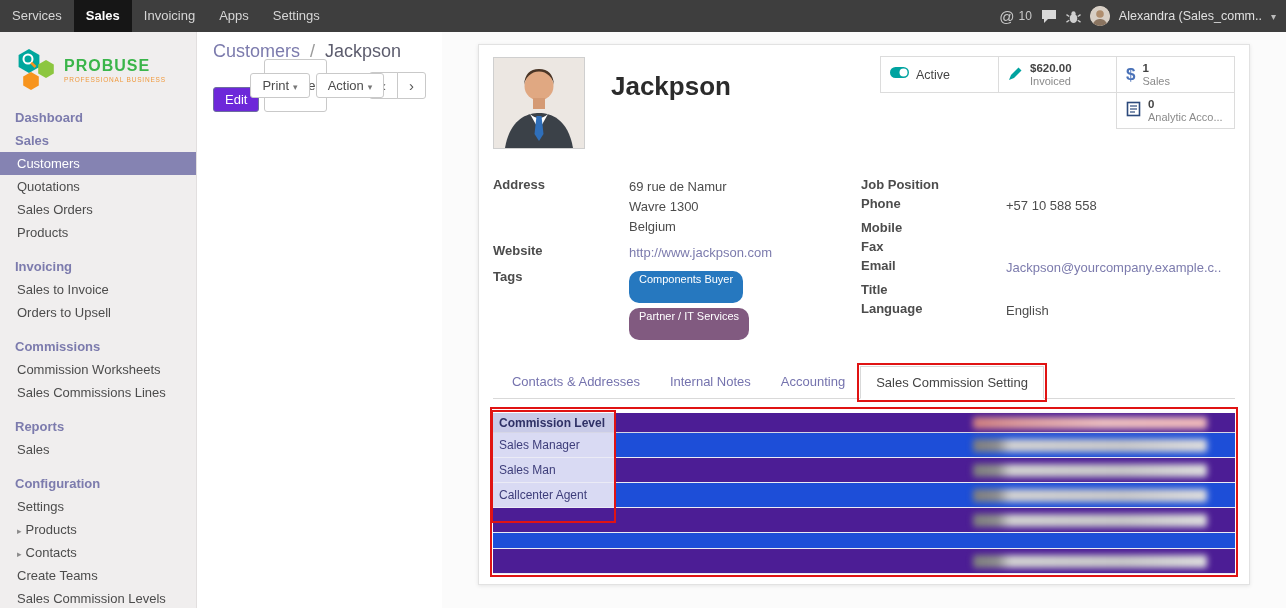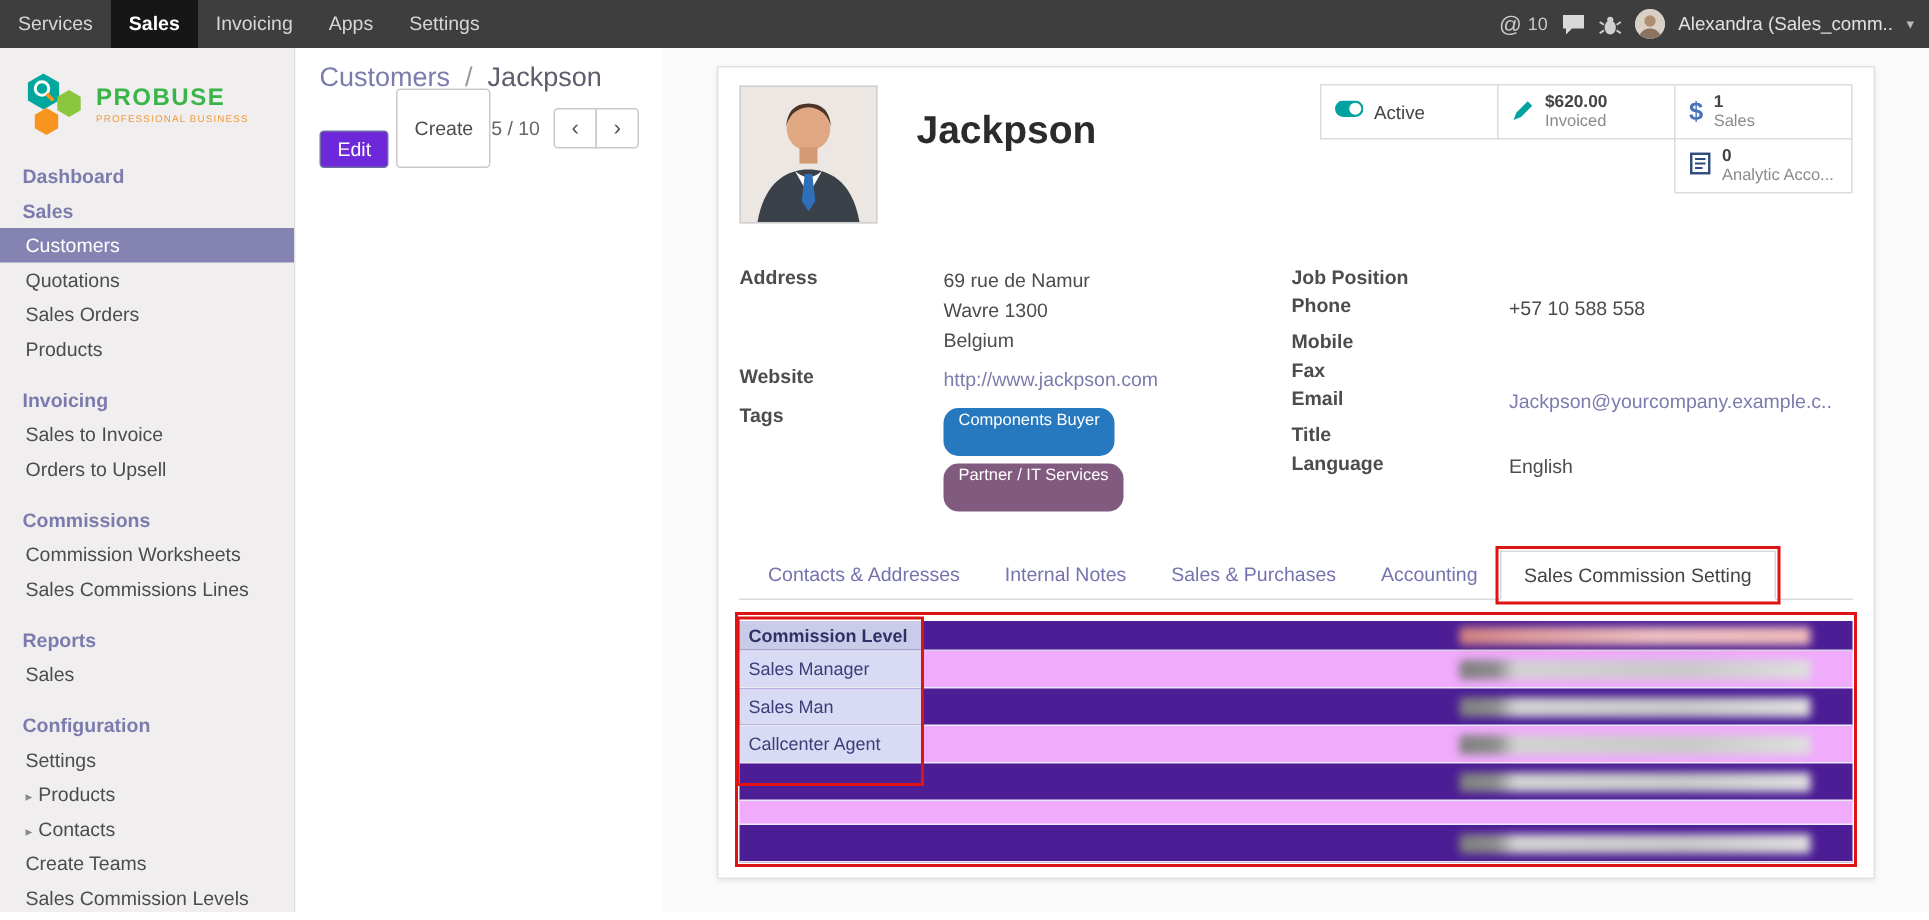--- a/index.html
+++ b/index.html
@@ -85,21 +85,21 @@
   .tag-purple { background:#815a80; margin-top:5px; }
 
   
   .tabs { display:flex; border-bottom:1px solid #d9d9d9; margin-top:20px; padding-left:4px; }
   .tab { padding:8px 15px; font-size:13px; color:#7573ae; cursor:pointer; text-decoration:none; white-space:nowrap; }
   .tab.active { color:#444; background:#fff; border:1px solid #d9d9d9; border-bottom:1px solid #fff; margin-bottom:-1px; outline:2px solid #e01313; outline-offset:1px; }
 
   
   .comm-wrap { margin-top:14px; position:relative; }
   .ct-row { display:flex; align-items:stretch; height:25px; border-bottom:1px solid #ebebf5; background:#4c1d95; }
-  .ct-row.stripe { background:#f0abfc; }
+  .ct-row.stripe { background:#1d4ed8; }
   .ct-row.header { height:20px; border-bottom:1px solid #d6d6e6; }
   .ct-row.short { height:16px; }
   .ct-col1 { width:121px; flex-shrink:0; padding:0 6px; font-size:12px; color:#3d3d7a; display:flex; align-items:center; }
   .ct-col1.hl { background:#d9daf3; }
   .header .ct-col1 { background:#c9cbe8; font-weight:bold; color:#2f3166; font-size:12px; }
   .ct-col2 { flex:1; display:flex; align-items:center; }
   .blur-bar { margin-left:auto; margin-right:28px; width:234px; height:13px; border-radius:2px; filter:blur(3px);
     background:linear-gradient(90deg,#7e7e7e 0,#8d8d8d 24px,#d2d2d2 38px,#c9c9c9 65%,#dedede 100%); }
   .blur-bar.pink { height:12px; background:linear-gradient(90deg,#cf7f7f 0,#de9c9c 45px,#eec0c0 55%,#f0baba 100%); }
 
@@ -198,20 +198,24 @@
       <div class="breadcrumb">
         <a>Customers</a>
         <span class="bc-sep">/</span>
         <span class="bc-current">Jackpson</span>
       </div>
       <div class="cp-row">
         <div class="cp-left">
           <button class="btn btn-primary">Edit</button>
           <button class="btn">Create</button>
         </div>
+        <div class="cp-center">
+          <button class="btn"><span>Print</span><span class="caret">▾</span></button>
+          <button class="btn"><span>Action</span><span class="caret">▾</span></button>
+        </div>
         <div class="cp-right">
           <span class="pager-text">5 / 10</span>
           <span class="pager-btns">
             <button class="pager-btn prev">‹</button>
             <button class="pager-btn next">›</button>
           </span>
         </div>
       </div>
     </div>
 
@@ -328,21 +332,20 @@
             <div class="field-row">
               <div class="f-label">Language</div>
               <div class="f-value">English</div>
             </div>
           </div>
         </div>
 
         <div class="tabs">
           <a class="tab">Contacts &amp; Addresses</a>
           <a class="tab">Internal Notes</a>
-          <a class="tab">Sales &amp; Purchases</a>
           <a class="tab">Accounting</a>
           <a class="tab active">Sales Commission Setting</a>
         </div>
 
         <div class="comm-wrap">
           <div class="red-box table-box"></div>
           <div class="red-box col-box"></div>
 
           <div class="ct-row header">
             <div class="ct-col1">Commission Level</div>

